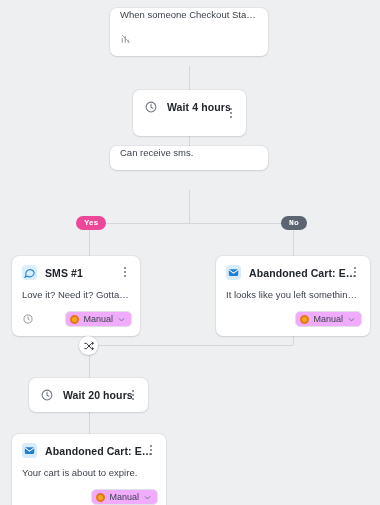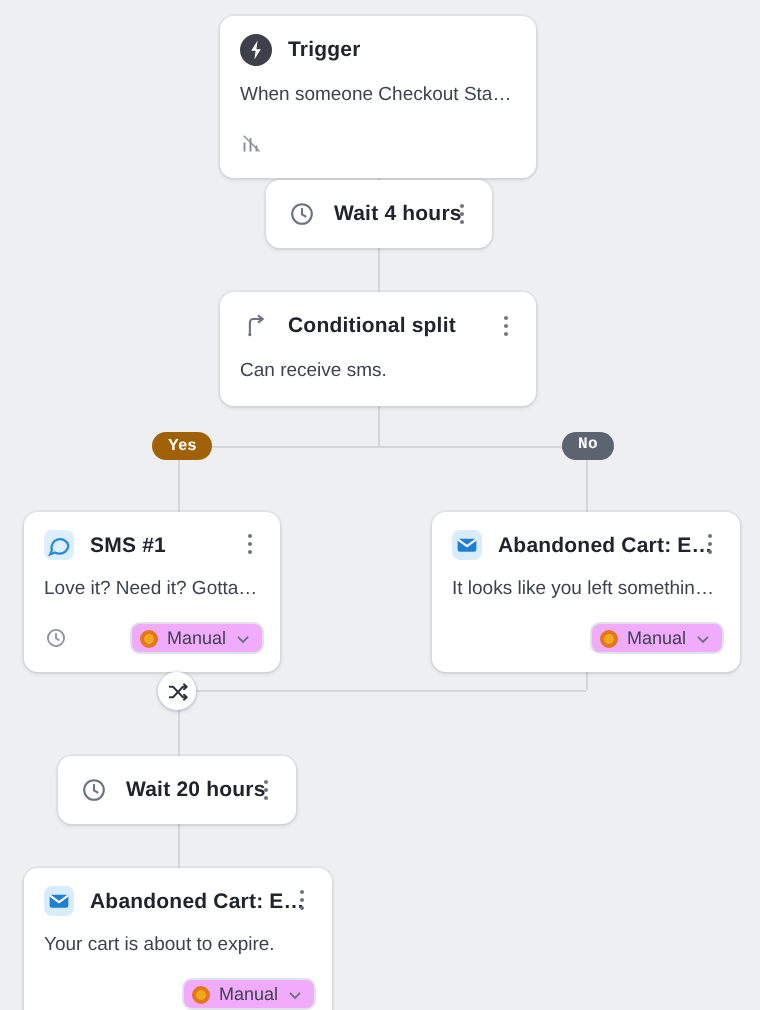--- a/index.html
+++ b/index.html
@@ -173,21 +173,21 @@
     position: absolute;
     z-index: 4;
     border-radius: 9px;
     font-size: 8px;
     font-weight: bold;
     color: #ffffff;
     padding: 2px 8px;
     line-height: 10px;
     letter-spacing: .2px;
   }
-  .pill-yes { background: #a16207; }
+  .pill-yes { background: #ec4899; }
   .pill-no  { background: #5b6470; font-family: Liberation Mono, monospace; }
 
   
   .merge {
     position: absolute;
     z-index: 4;
     width: 19px;
     height: 19px;
     border-radius: 50%;
     background: #ffffff;
@@ -212,73 +212,49 @@
   <div class="line v" style="left:293px; top:223px; height:33px;"></div>
 
   <div class="line v" style="left:89px;  top:319px; height:26px;"></div>
   <div class="line v" style="left:293px; top:319px; height:26px;"></div>
   <div class="line h" style="left:89px;  top:345px; width:204px;"></div>
   <div class="line v" style="left:89px;  top:354px; height:24px;"></div>
   <div class="line v" style="left:89px;  top:410px; height:24px;"></div>
   <div class="line v" style="left:89px;  top:496px; height:9px;"></div>
 
   <div class="card" style="left:110px; top:8px; width:158px;">
-    <div class="card-head">
-      <span class="ic ic-circle-dark">
-        <svg width="16" height="16" viewBox="0 0 16 16">
-            <path d="M8.8 3.2 5.6 8.4h2.2l-.6 4.4 3.2-5.2H8.2z" fill="#ffffff"></path>
-          </svg>
-      </span>
-      <span class="card-title">Trigger</span>
-    </div>
     <div class="card-body">When someone Checkout Started</div>
     <div class="card-foot">
       <span class="ic ic-small-gray">
         <svg width="12" height="12" viewBox="0 0 16 16" fill="none" stroke="currentColor" stroke-width="1.3">
           <path d="M3 13V7M7 13V4M11 13V9"></path>
             <path d="M2.5 2.5 13 13" stroke-width="1"></path>
         </svg>
       </span>
     </div>
   </div>
 
   <div class="card" style="left:133px; top:90px; width:113px;">
-    <div class="card-head" style="padding-bottom:9px;">
+    <div class="card-head" style="padding-bottom:21px;">
       <span class="ic ic-plain">
         <svg width="14" height="14" viewBox="0 0 16 16" fill="none" stroke="currentColor" stroke-width="1.2">
           <circle cx="8" cy="8" r="5.6"></circle>
             <path d="M8 5v3.2l2 1.2" stroke-linecap="round"></path>
         </svg>
       </span>
       <span class="card-title">Wait 4 hours</span>
       <span class="kebab">
           <i></i>
           <i></i>
           <i></i>
         </span>
     </div>
   </div>
 
   <div class="card" style="left:110px; top:146px; width:158px;">
-    <div class="card-head">
-      <span class="ic ic-plain">
-        <svg width="14" height="14" viewBox="0 0 16 16" fill="none" stroke="currentColor" stroke-width="1.2" stroke-linecap="round">
-          <path d="M4.5 13V6a2 2 0 0 1 2-2h5"></path>
-            <path d="M9.5 2.2 11.8 4 9.5 5.8"></path>
-            <path d="M4.5 13h0"></path>
-          <circle cx="4.5" cy="13" r="0.9" fill="currentColor" stroke="none"></circle>
-        </svg>
-      </span>
-      <span class="card-title">Conditional split</span>
-      <span class="kebab">
-          <i></i>
-          <i></i>
-          <i></i>
-        </span>
-    </div>
     <div class="card-body" style="padding-bottom:11px;">Can receive sms.</div>
   </div>
 
   <div class="pill pill-yes" style="left:76px; top:216px;">Yes</div>
   <div class="pill pill-no" style="left:281px; top:216px;">No</div>
 
   <div class="card" style="left:12px; top:256px; width:128px;">
     <div class="card-head">
       <span class="ic ic-sms">
         <svg width="15" height="15" viewBox="0 0 16 16" fill="none" stroke="currentColor" stroke-width="1.25" stroke-linecap="round">

